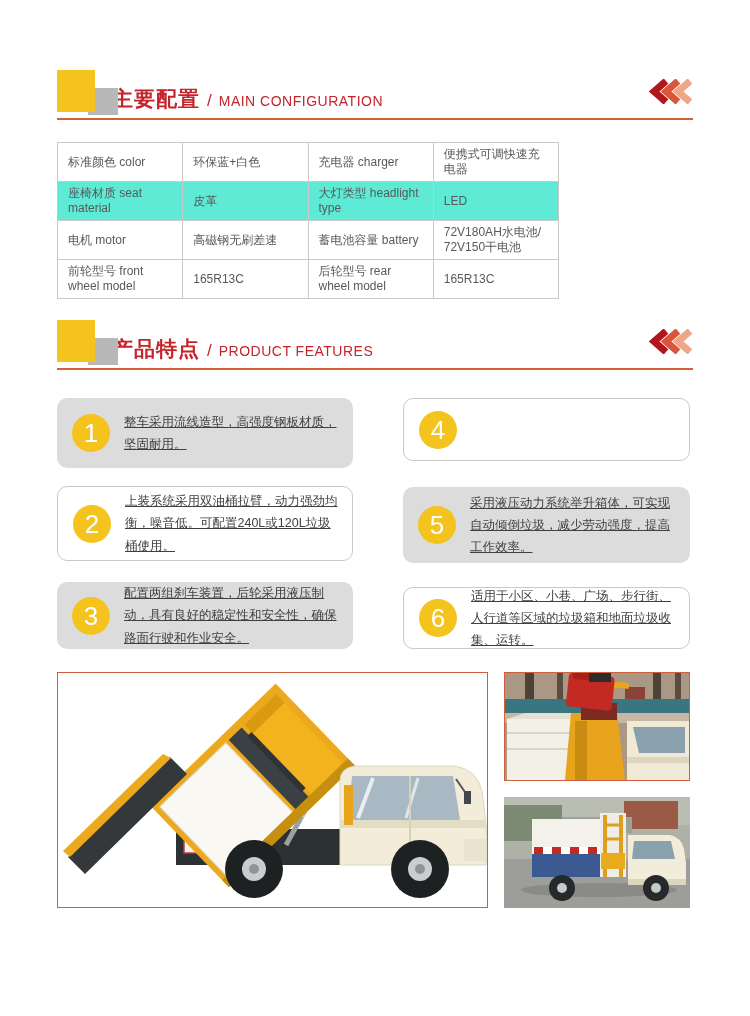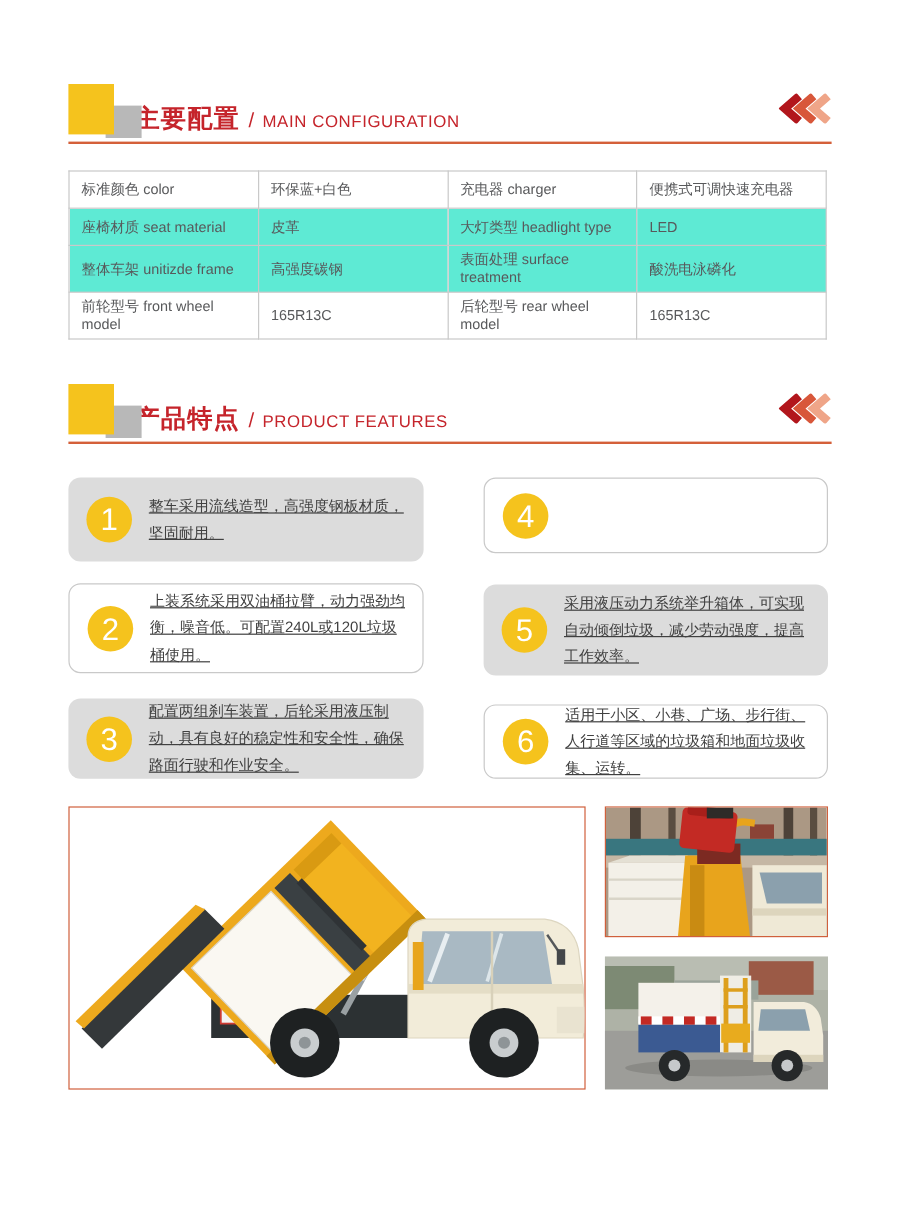--- a/index.html
+++ b/index.html
@@ -19,21 +19,21 @@
   .sq-yellow { position:absolute; left:0; top:2px; width:38px; height:42px; background:#f5c31d; z-index:2; }
   .sq-gray   { position:absolute; left:31px; top:20px; width:30px; height:27px; background:#b8b8b8; z-index:1; }
   .hdr-title { position:absolute; left:55px; bottom:5px; display:flex; align-items:baseline; gap:7px; white-space:nowrap; }
   .title-zh { font-size:21px; font-weight:bold; color:#c5242b; letter-spacing:1px; }
   .title-slash { font-size:17px; color:#c5242b; }
   .title-en { font-size:14px; color:#c5242b; letter-spacing:0.5px; }
   .chevrons { position:absolute; right:0; bottom:10px; }
 
   
   .spec-table {
-    position:absolute; left:57px; top:142px; width:632px;
+    position:absolute; left:57px; top:142px; width:502px;
     border-collapse:collapse; table-layout:fixed;
   }
   .spec-table td {
     border:1px solid #c9c9c9; box-sizing:border-box;
     width:25%; height:31px; padding:4px 10px;
     font-size:12px; color:#58595b; line-height:1.25;
     white-space:pre-line; overflow:hidden;
   }
   .spec-table tr.row-gray td { background:#5eead4; }
 
@@ -97,25 +97,26 @@
         <td>环保蓝+白色</td>
         <td>充电器 charger</td>
         <td>便携式可调快速充电器</td>
       </tr>
       <tr class="row-gray">
         <td>座椅材质 seat material</td>
         <td>皮革</td>
         <td>大灯类型 headlight type</td>
         <td>LED</td>
       </tr>
-      <tr class="row-gray">
-        <td>整体车架 unitizde frame</td>
-        <td>高强度碳钢</td>
-        <td>表面处理 surface treatment</td>
-        <td>酸洗电泳磷化</td>
+      <tr>
+        <td>电机 motor</td>
+        <td>高磁钢无刷差速</td>
+        <td>蓄电池容量 battery</td>
+        <td>72V180AH水电池/
+72V150干电池</td>
       </tr>
       <tr>
         <td>前轮型号 front wheel model</td>
         <td>165R13C</td>
         <td>后轮型号 rear wheel model</td>
         <td>165R13C</td>
       </tr>
     </tbody>
   </table>
 

